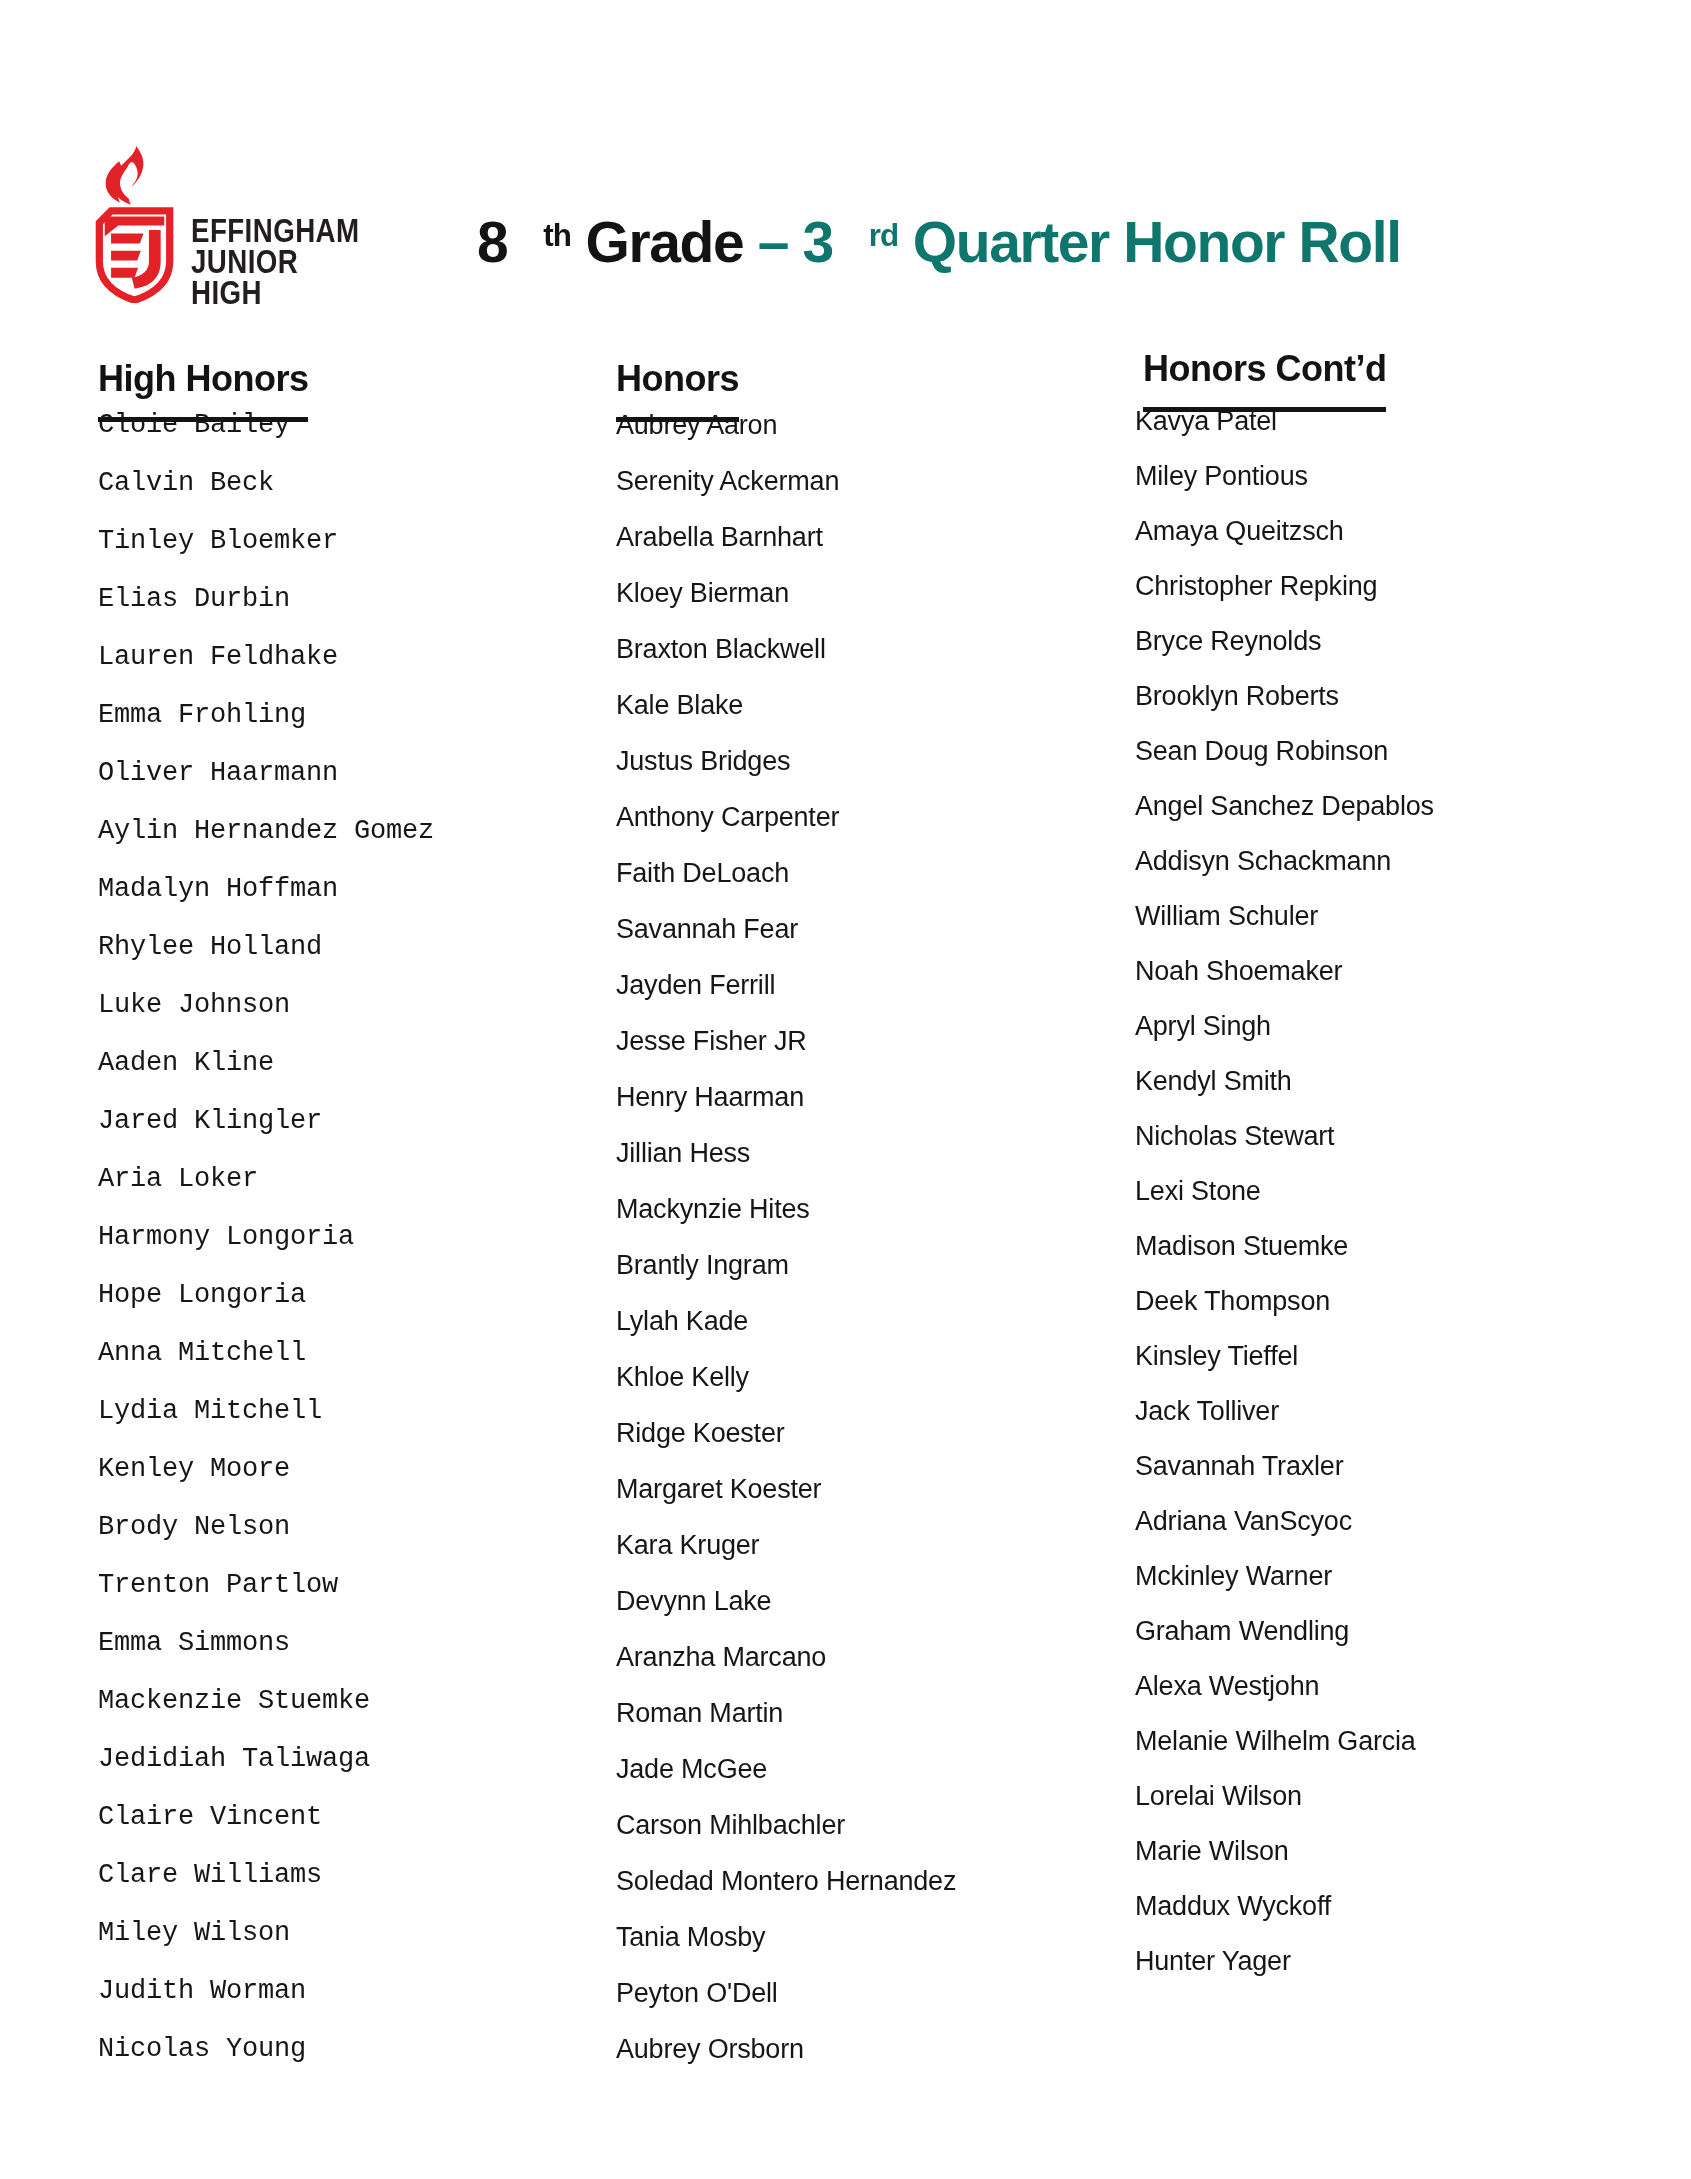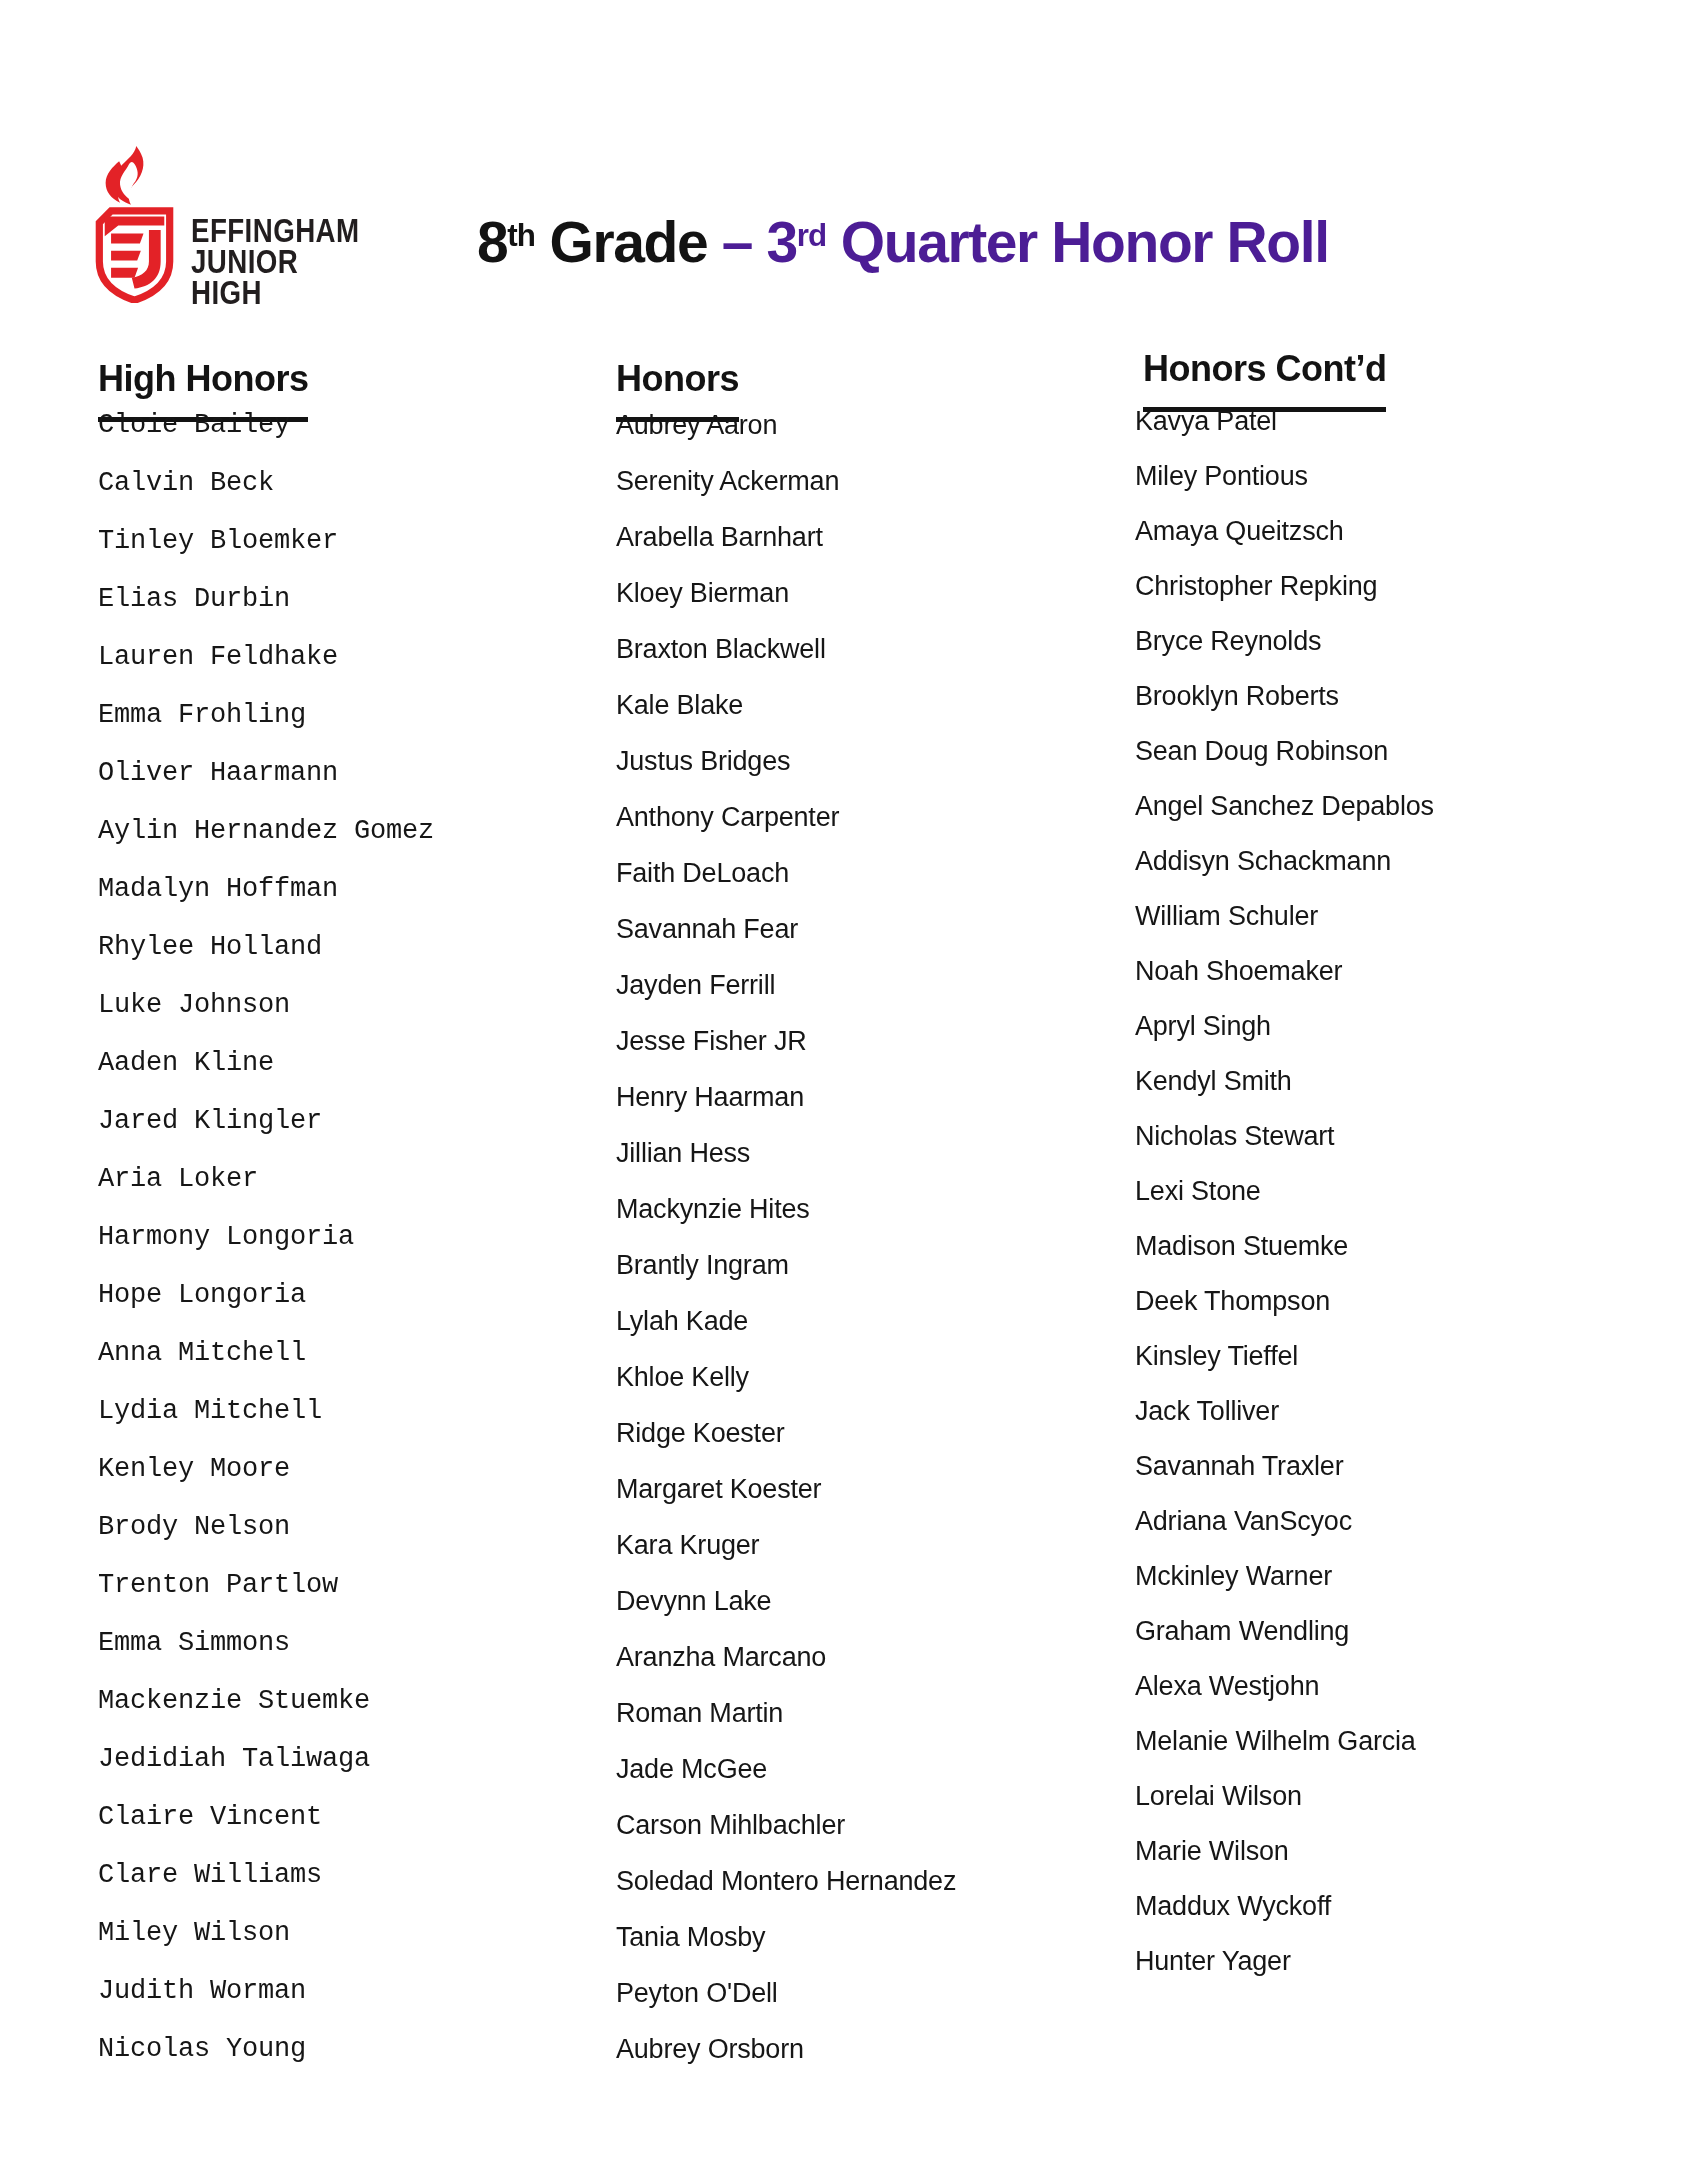--- a/index.html
+++ b/index.html
@@ -24,22 +24,22 @@
     white-space:nowrap;
   }
 
   
   .title {
     position:absolute; left:477px; top:214px;
     font-size:57px; font-weight:700; line-height:1;
     letter-spacing:-1.4px; white-space:nowrap;
   }
   .title .t-black { color:#131313; }
-  .title .t-red   { color:#4c1d95; }
-  .title sup { font-size:0.55em; vertical-align:0.5em; letter-spacing:-0.9px; }
+  .title .t-red   { color:#0f766e; }
+  .title sup { font-size:0.55em; vertical-align:0.5em; letter-spacing:-0.9px;margin-left:36px; }
 
   
   .column { position:absolute; top:0; }
   .col-0 { left:98px; }
   .col-1 { left:616px; }
   .col-2 { left:1135px; }
 
   .col-header { position:absolute; top:358px; white-space:nowrap; }
   .col-2 .col-header { top:348px;margin-left:8px; }
   .hdr {

